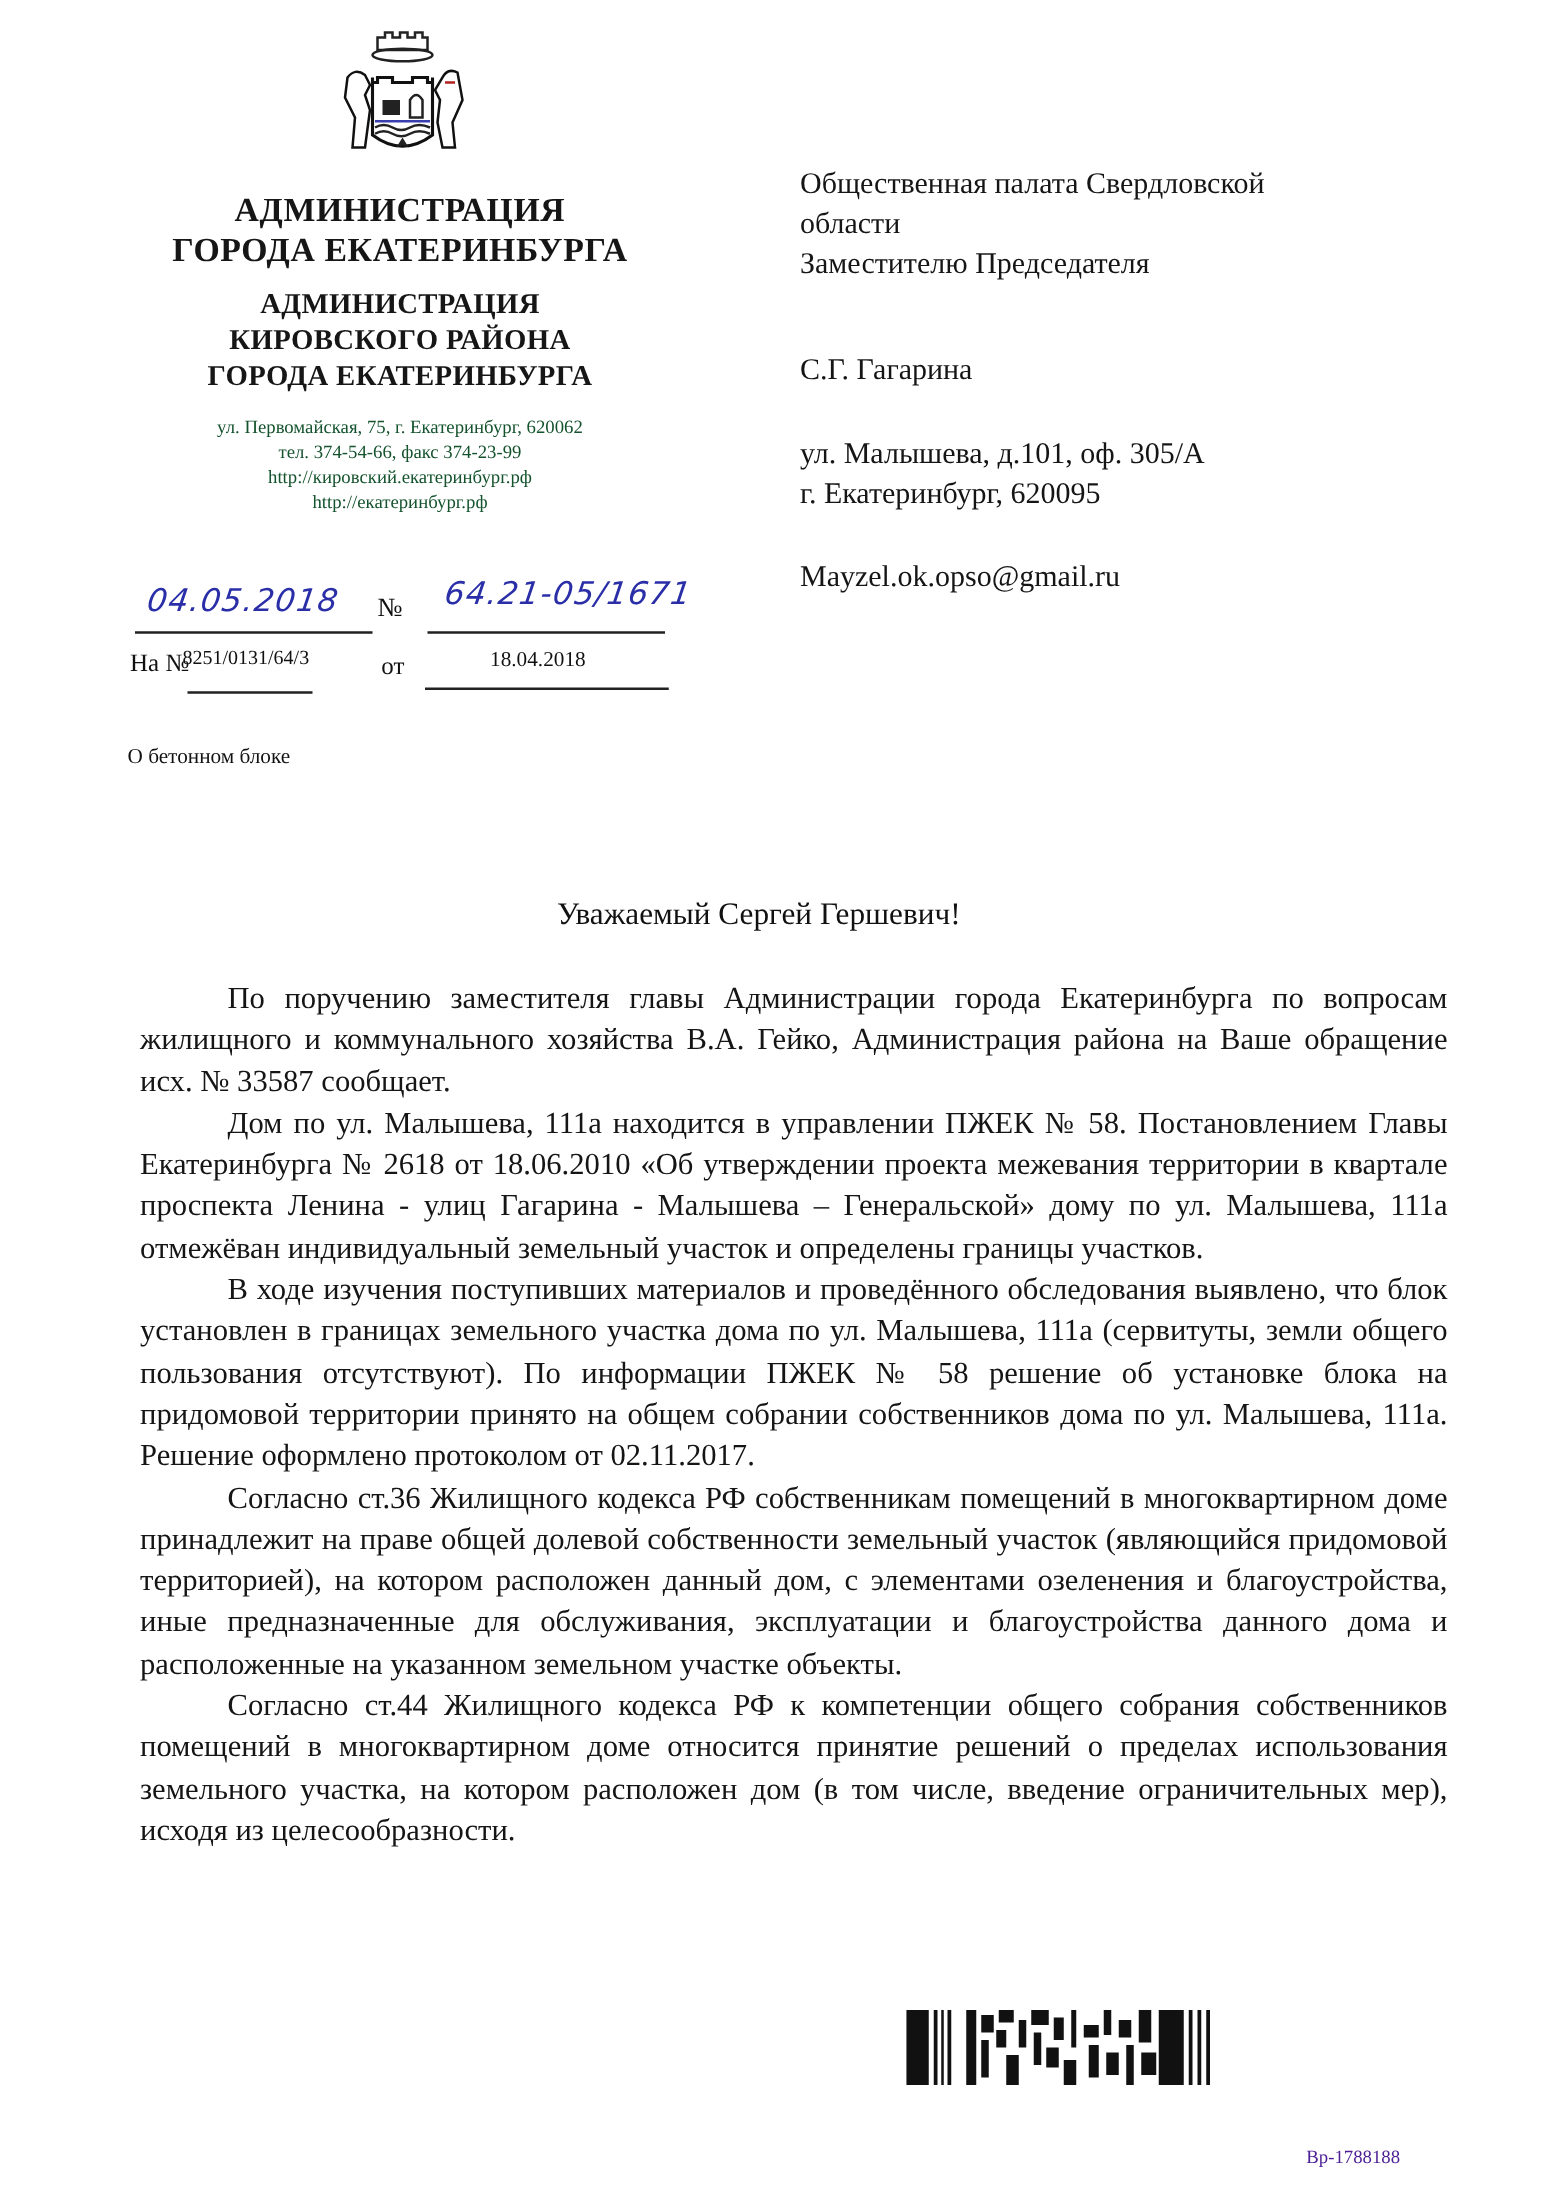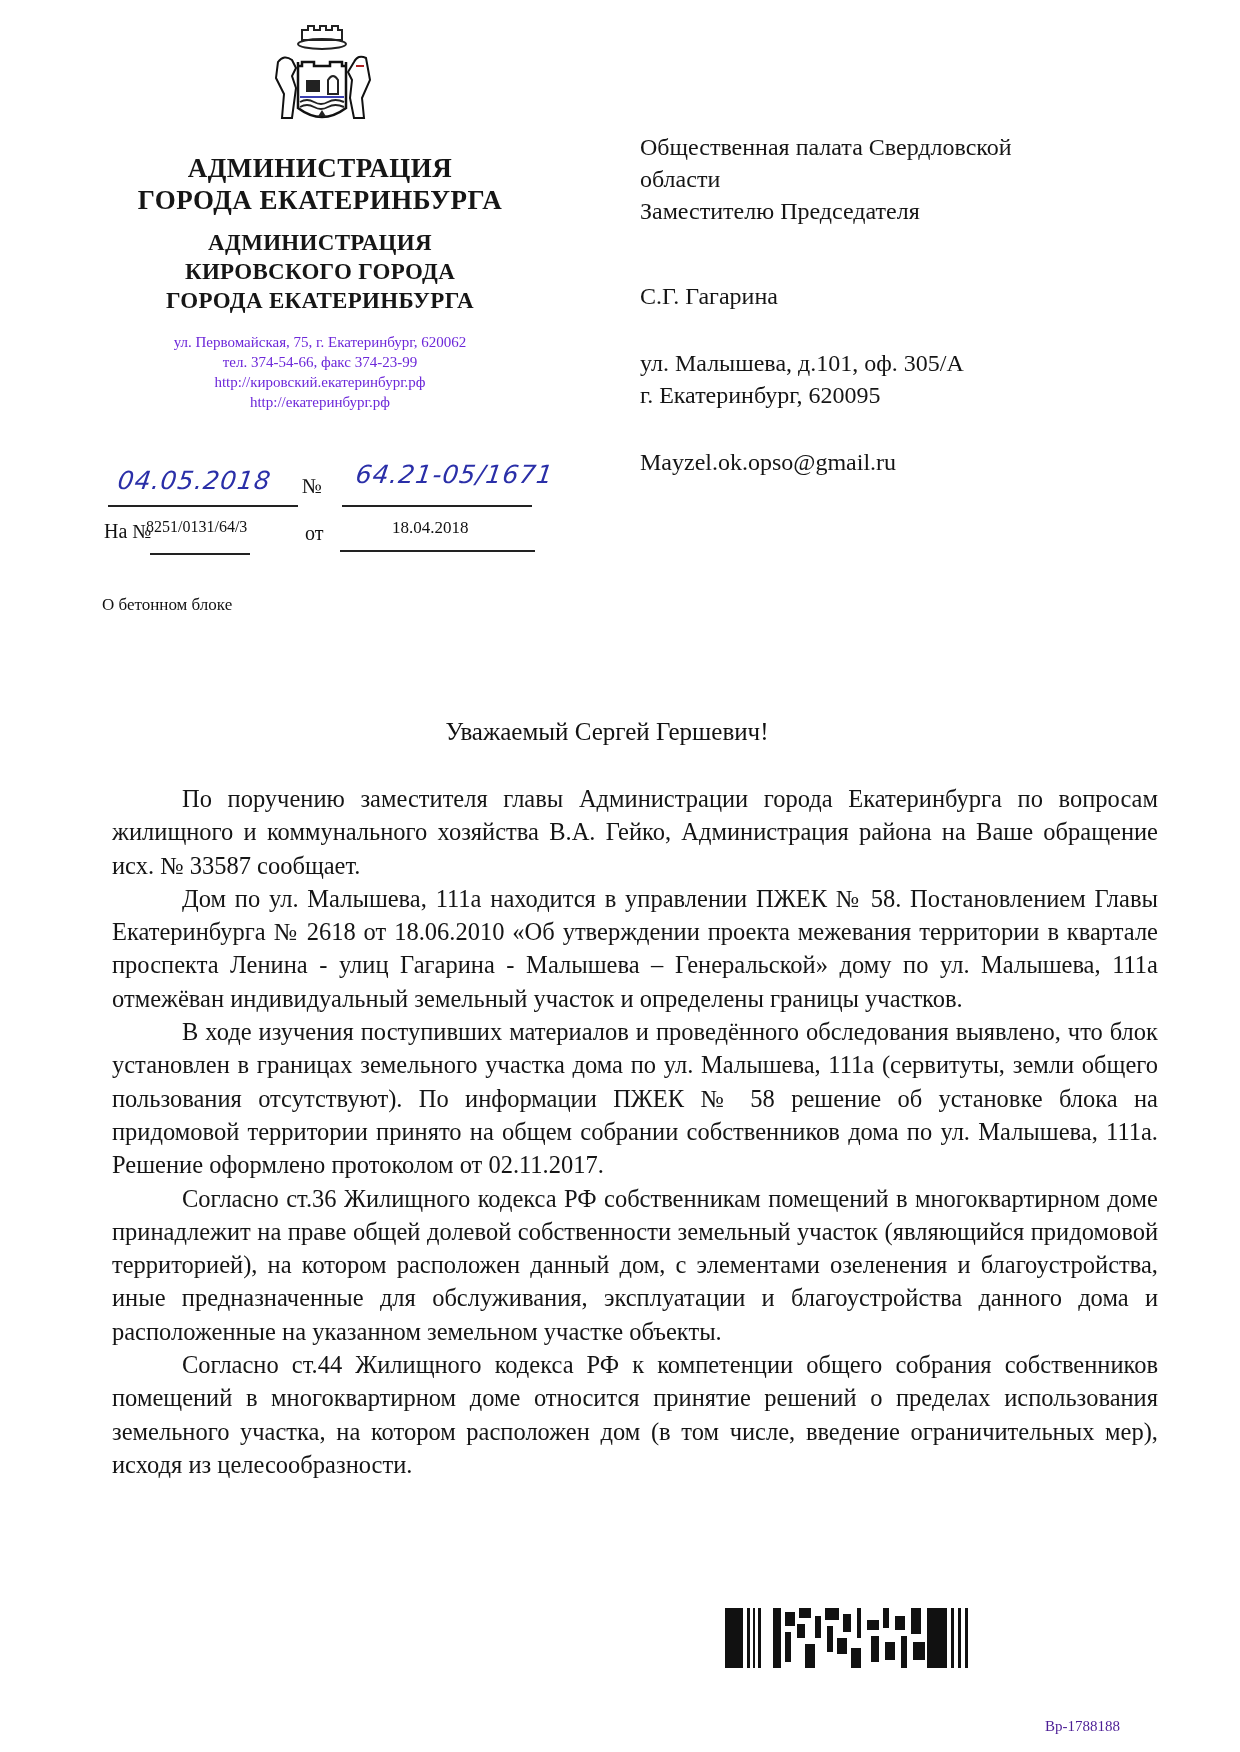--- a/index.html
+++ b/index.html
@@ -8,21 +8,21 @@
   .abs { position: absolute; }
 
   
   .coat { left: 262px; top: 18px; width: 120px; height: 108px; }
 
   
   .org { left: 100px; width: 440px; text-align: center; font-weight: bold; color: #161616; }
   .org1 { top: 152px; font-size: 27px; line-height: 32px; letter-spacing: 0.5px; }
   .org2 { top: 228px; font-size: 23px; line-height: 29px; letter-spacing: 0.3px; }
   .contacts { left: 100px; width: 440px; top: 332px; text-align: center;
-              font-size: 15px; line-height: 20px; color: #6d28d9; }
+              font-size: 15px; line-height: 20px; color: #14532d; }
 
   
   .hw { font-family: "DejaVu Sans", sans-serif; font-style: italic; color: #2a2fa8;
         font-size: 25px; letter-spacing: 1px; transform: skewX(-8deg); }
   .regdate { left: 118px; top: 466px; }
   .regno-sign { left: 302px; top: 474px; font-size: 21px; }
   .regnum { left: 356px; top: 460px; }
   .line { height: 2px; background: #222; }
   .l1 { left: 108px; top: 505px; width: 190px; }
   .l2 { left: 342px; top: 505px; width: 190px; }
@@ -78,21 +78,21 @@
     <line x1="94" y1="48" x2="102" y2="48" stroke="#b02020" stroke-width="2"></line>
   </svg>
 </div>
 
 <div class="abs org org1">
   <div>АДМИНИСТРАЦИЯ</div>
   <div>ГОРОДА  ЕКАТЕРИНБУРГА</div>
 </div>
 <div class="abs org org2">
   <div>АДМИНИСТРАЦИЯ</div>
-  <div>КИРОВСКОГО ГОРОДА</div>
+  <div>КИРОВСКОГО РАЙОНА</div>
   <div>ГОРОДА  ЕКАТЕРИНБУРГА</div>
 </div>
 <div class="abs contacts">
   <div>ул. Первомайская, 75, г. Екатеринбург, 620062</div>
   <div>тел. 374-54-66, факс 374-23-99</div>
   <div>http://кировский.екатеринбург.рф</div>
   <div>http://екатеринбург.рф</div>
 </div>
 
 <div class="abs hw regdate">04.05.2018</div>

